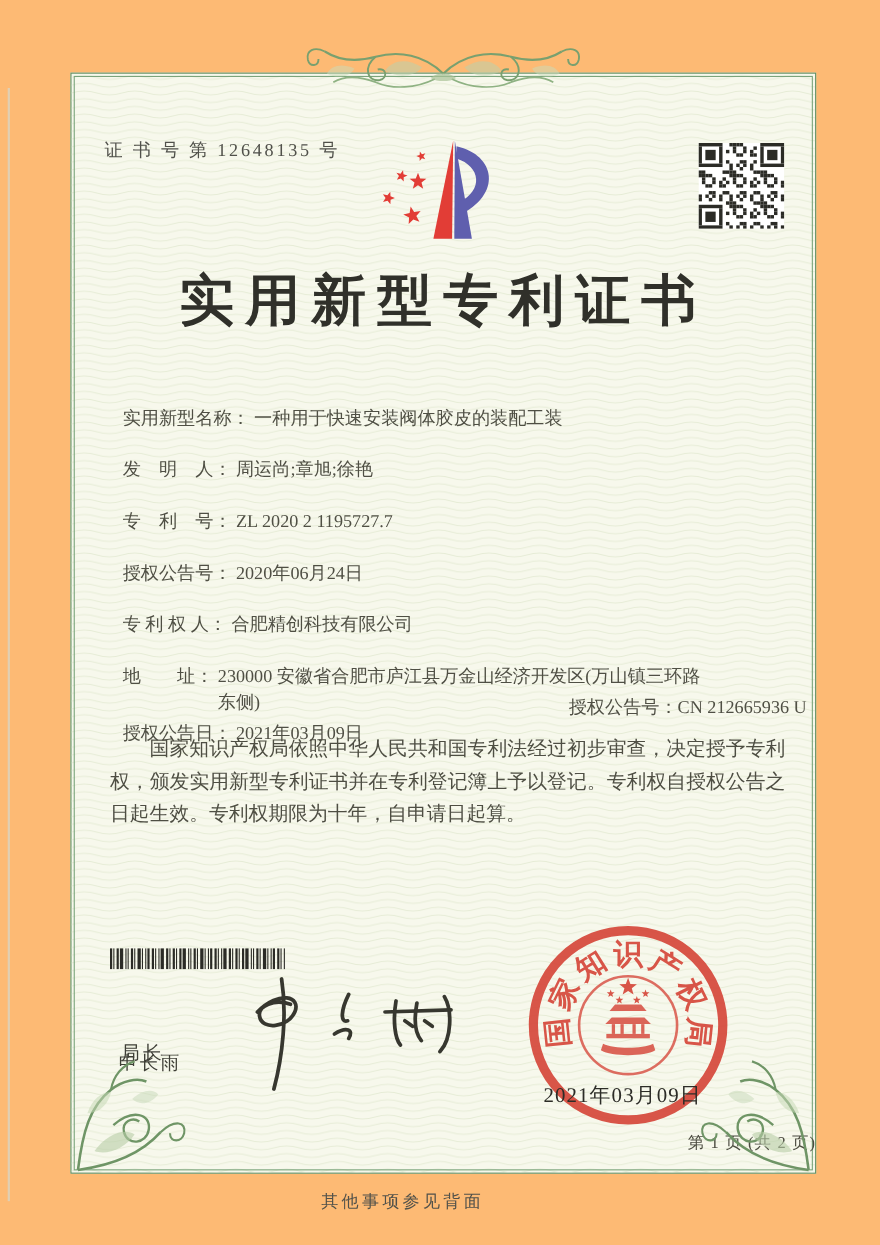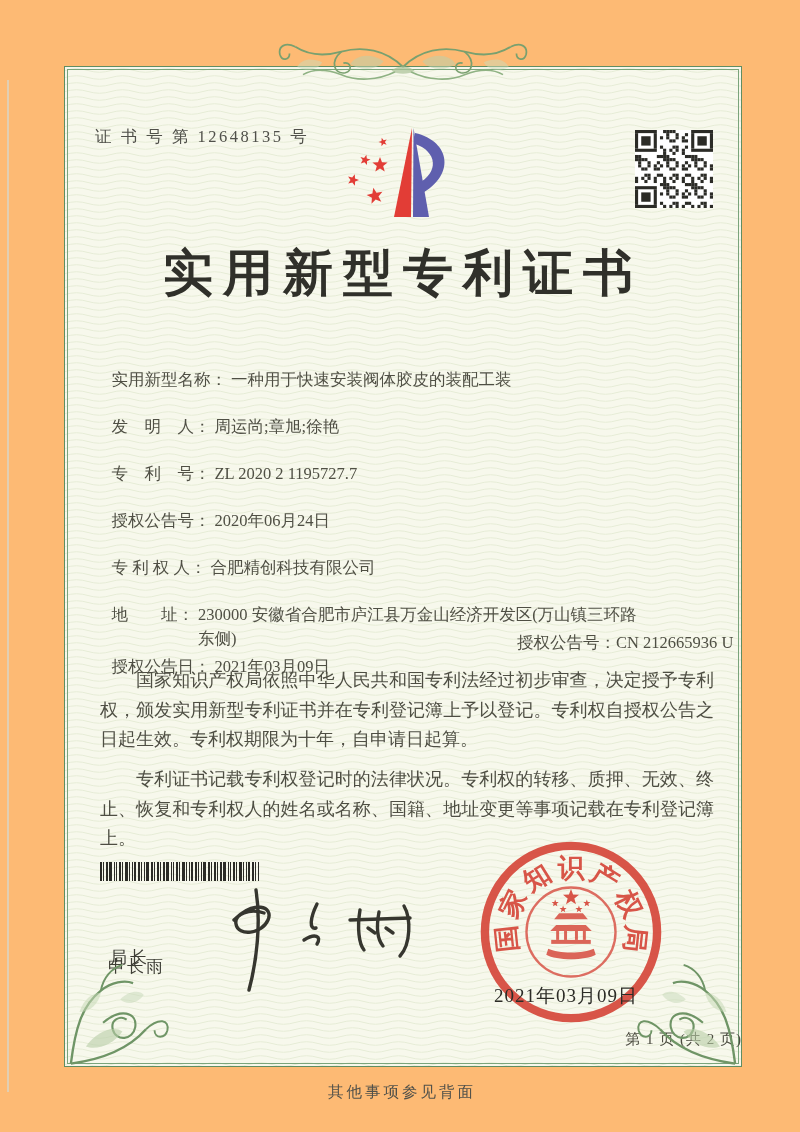--- a/index.html
+++ b/index.html
@@ -31,21 +31,21 @@
   .barcode{position:absolute;left:100px;top:862px;width:164px;height:20px;}
   .signer-title{position:absolute;left:110px;top:946px;font-size:17px;letter-spacing:3px;color:#3e3e36;}
   .signer-name{position:absolute;left:108px;top:955px;font-size:17px;letter-spacing:2px;color:#3e3e36;}
   .signature{position:absolute;left:218px;top:882px;width:205px;height:112px;z-index:3;}
   .seal{position:absolute;left:477px;top:838px;width:188px;height:188px;z-index:2;opacity:.93;}
   .seal-date{position:absolute;left:494px;top:983px;font-size:19px;letter-spacing:1px;
              color:#2c2c27;z-index:4;}
   .page-info{position:absolute;left:64px;top:1030px;width:678px;text-align:right;
              font-size:15px;color:#4b4b40;letter-spacing:1px;}
   .back-note{position:absolute;left:0;top:1082px;width:732px;text-align:center;
-             font-size:15.5px;color:#51514a;letter-spacing:3px;padding-left:36px;}
+             font-size:15.5px;color:#51514a;letter-spacing:3px;}
   
   .orn-top{position:absolute;left:278px;top:36px;width:250px;height:62px;z-index:2;}
   .orn-bl{position:absolute;left:58px;top:952px;width:118px;height:118px;z-index:2;}
   .orn-br{position:absolute;left:630px;top:952px;width:118px;height:118px;z-index:2;transform:scaleX(-1);}
 </style>
 </head>
 <body>
 
 <div class="page">
   <div class="scan-edge"></div>
@@ -310,21 +310,20 @@
   <div class="row" style="top:579px">
     <span class="lbl">地　　址：</span><span class="val wrap">230000 安徽省合肥市庐江县万金山经济开发区(万山镇三环路东侧)</span>
   </div>
   <div class="row" style="top:631px;width:612px">
     <span class="lbl">授权公告日：</span><span class="val">2021年03月09日</span>
     <span class="pair2"><span>授权公告号：</span><span>CN 212665936 U</span></span>
   </div>
 
   <div class="paras">
     <p>国家知识产权局依照中华人民共和国专利法经过初步审查，决定授予专利权，颁发实用新型专利证书并在专利登记簿上予以登记。专利权自授权公告之日起生效。专利权期限为十年，自申请日起算。</p>
-    <p>专利证书记载专利权登记时的法律状况。专利权的转移、质押、无效、终止、恢复和专利权人的姓名或名称、国籍、地址变更等事项记载在专利登记簿上。</p>
   </div>
 
   <svg class="barcode" viewBox="0 0 164 20">
     <g id="barcode-bars" fill="#2b2b26">
         <rect x="0" y="0" width="2" height="19"></rect>
         <rect x="3" y="0" width="1" height="19"></rect>
         <rect x="6" y="0" width="2" height="19"></rect>
         <rect x="9" y="0" width="3" height="19"></rect>
         <rect x="14" y="0" width="1" height="19"></rect>
         <rect x="16" y="0" width="1" height="19"></rect>

